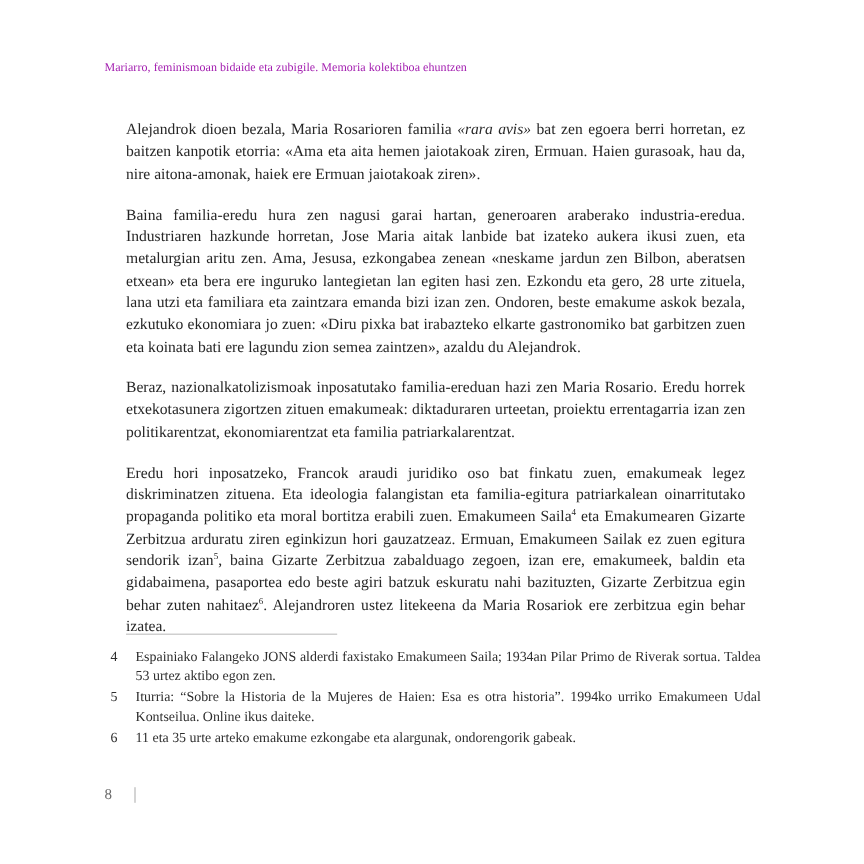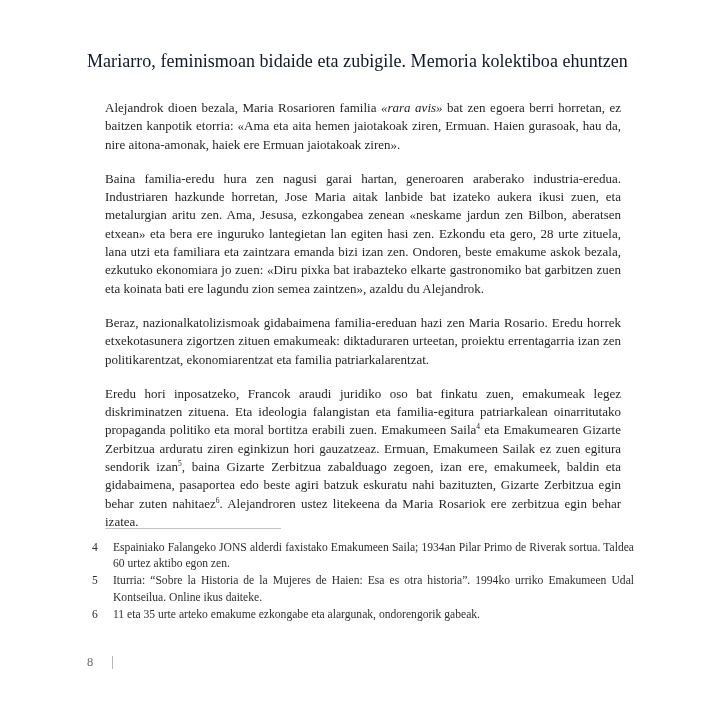--- a/index.html
+++ b/index.html
@@ -1,19 +1,19 @@
 <!DOCTYPE html>
 <html><head>
 <meta charset="utf-8">
 <style>
   html, body { margin: 0; padding: 0; background: #ffffff; }
   body { width: 720px; height: 720px; position: relative; overflow: hidden;
          font-family: "Liberation Serif", "DejaVu Serif", serif; color: #2a2a2a; }
-  .running-header { position: absolute; left: 87px; top: 51px; font-size: 18px;
-         color: #0f172a; letter-spacing: 0.05px; }
+  .running-header { position: absolute; left: 87px; top: 51px; font-size: 10px;
+         color: #a21caf; letter-spacing: 0.05px; }
   .body-text { position: absolute; left: 105px; top: 99px; width: 528px; }
   .para { margin: 0 12px 16px 0; font-size: 13px; line-height: 18.3px; text-align: justify; color: #262626; }
   .para em { font-style: italic; }
   sup { font-size: 7.5px; line-height: 0; vertical-align: 5px; }
   .rule { position: absolute; left: 105px; top: 528px; width: 176px; height: 1px; background: #c4c4c4; }
   .footnotes { position: absolute; left: 92px; top: 540px; width: 542px; }
   .fn { display: flex; font-size: 11.6px; line-height: 16.2px; color: #2e2e2e; margin-bottom: 1px; }
   .fn-num { width: 21px; flex: 0 0 21px; }
   .fn-text { flex: 1; text-align: justify; }
   .page-number { position: absolute; left: 87px; top: 655px; font-size: 12.5px; color: #6a6a6a; }
@@ -22,31 +22,31 @@
 </head>
 <body>
 
 <div class="running-header">Mariarro, feminismoan bidaide eta zubigile. Memoria kolektiboa ehuntzen</div>
 
 <div class="body-text">
   <p class="para"><span>Alejandrok dioen bezala, Maria Rosarioren familia </span><em>«rara avis»</em><span> bat zen egoera berri horretan, ez baitzen kanpotik etorria: «Ama eta aita hemen jaiotakoak ziren, Ermuan. Haien gurasoak, hau da, nire aitona-amonak, haiek ere Ermuan jaiotakoak ziren».</span></p>
 
   <p class="para">Baina familia-eredu hura zen nagusi garai hartan, generoaren araberako industria-eredua. Industriaren hazkunde horretan, Jose Maria aitak lanbide bat izateko aukera ikusi zuen, eta metalurgian aritu zen. Ama, Jesusa, ezkongabea zenean «neskame jardun zen Bilbon, aberatsen etxean» eta bera ere inguruko lantegietan lan egiten hasi zen. Ezkondu eta gero, 28 urte zituela, lana utzi eta familiara eta zaintzara emanda bizi izan zen. Ondoren, beste emakume askok bezala, ezkutuko ekonomiara jo zuen: «Diru pixka bat irabazteko elkarte gastronomiko bat garbitzen zuen eta koinata bati ere lagundu zion semea zaintzen», azaldu du Alejandrok.</p>
 
-  <p class="para">Beraz, nazionalkatolizismoak gidabaimena familia-ereduan hazi zen Maria Rosario. Eredu horrek etxekotasunera zigortzen zituen emakumeak: diktaduraren urteetan, proiektu errentagarria izan zen politikarentzat, ekonomiarentzat eta familia patriarkalarentzat.</p>
+  <p class="para">Beraz, nazionalkatolizismoak inposatutako familia-ereduan hazi zen Maria Rosario. Eredu horrek etxekotasunera zigortzen zituen emakumeak: diktaduraren urteetan, proiektu errentagarria izan zen politikarentzat, ekonomiarentzat eta familia patriarkalarentzat.</p>
 
   <p class="para"><span>Eredu hori inposatzeko, Francok araudi juridiko oso bat finkatu zuen, emakumeak legez diskriminatzen zituena. Eta ideologia falangistan eta familia-egitura patriarkalean oinarritutako propaganda politiko eta moral bortitza erabili zuen. Emakumeen Saila</span><sup>4</sup><span> eta Emakumearen Gizarte Zerbitzua arduratu ziren eginkizun hori gauzatzeaz. Ermuan, Emakumeen Sailak ez zuen egitura sendorik izan</span><sup>5</sup><span>, baina Gizarte Zerbitzua zabalduago zegoen, izan ere, emakumeek, baldin eta gidabaimena, pasaportea edo beste agiri batzuk eskuratu nahi bazituzten, Gizarte Zerbitzua egin behar zuten nahitaez</span><sup>6</sup><span>. Alejandroren ustez litekeena da Maria Rosariok ere zerbitzua egin behar izatea.</span></p>
 </div>
 
 <div class="rule"></div>
 
 <div class="footnotes">
   <div class="fn">
     <span class="fn-num">4</span>
-    <span class="fn-text">Espainiako Falangeko JONS alderdi faxistako Emakumeen Saila; 1934an Pilar Primo de Riverak sortua. Taldea 60 urtez aktibo egon zen.</span>
+    <span class="fn-text">Espainiako Falangeko JONS alderdi faxistako Emakumeen Saila; 1934an Pilar Primo de Riverak sortua. Taldea 53 urtez aktibo egon zen.</span>
   </div>
   <div class="fn">
     <span class="fn-num">5</span>
     <span class="fn-text">Iturria: “Sobre la Historia de la Mujeres de Haien: Esa es otra historia”. 1994ko urriko Emakumeen Udal Kontseilua. Online ikus daiteke.</span>
   </div>
   <div class="fn">
     <span class="fn-num">6</span>
     <span class="fn-text">11 eta 35 urte arteko emakume ezkongabe eta alargunak, ondorengorik gabeak.</span>
   </div>
 </div>

